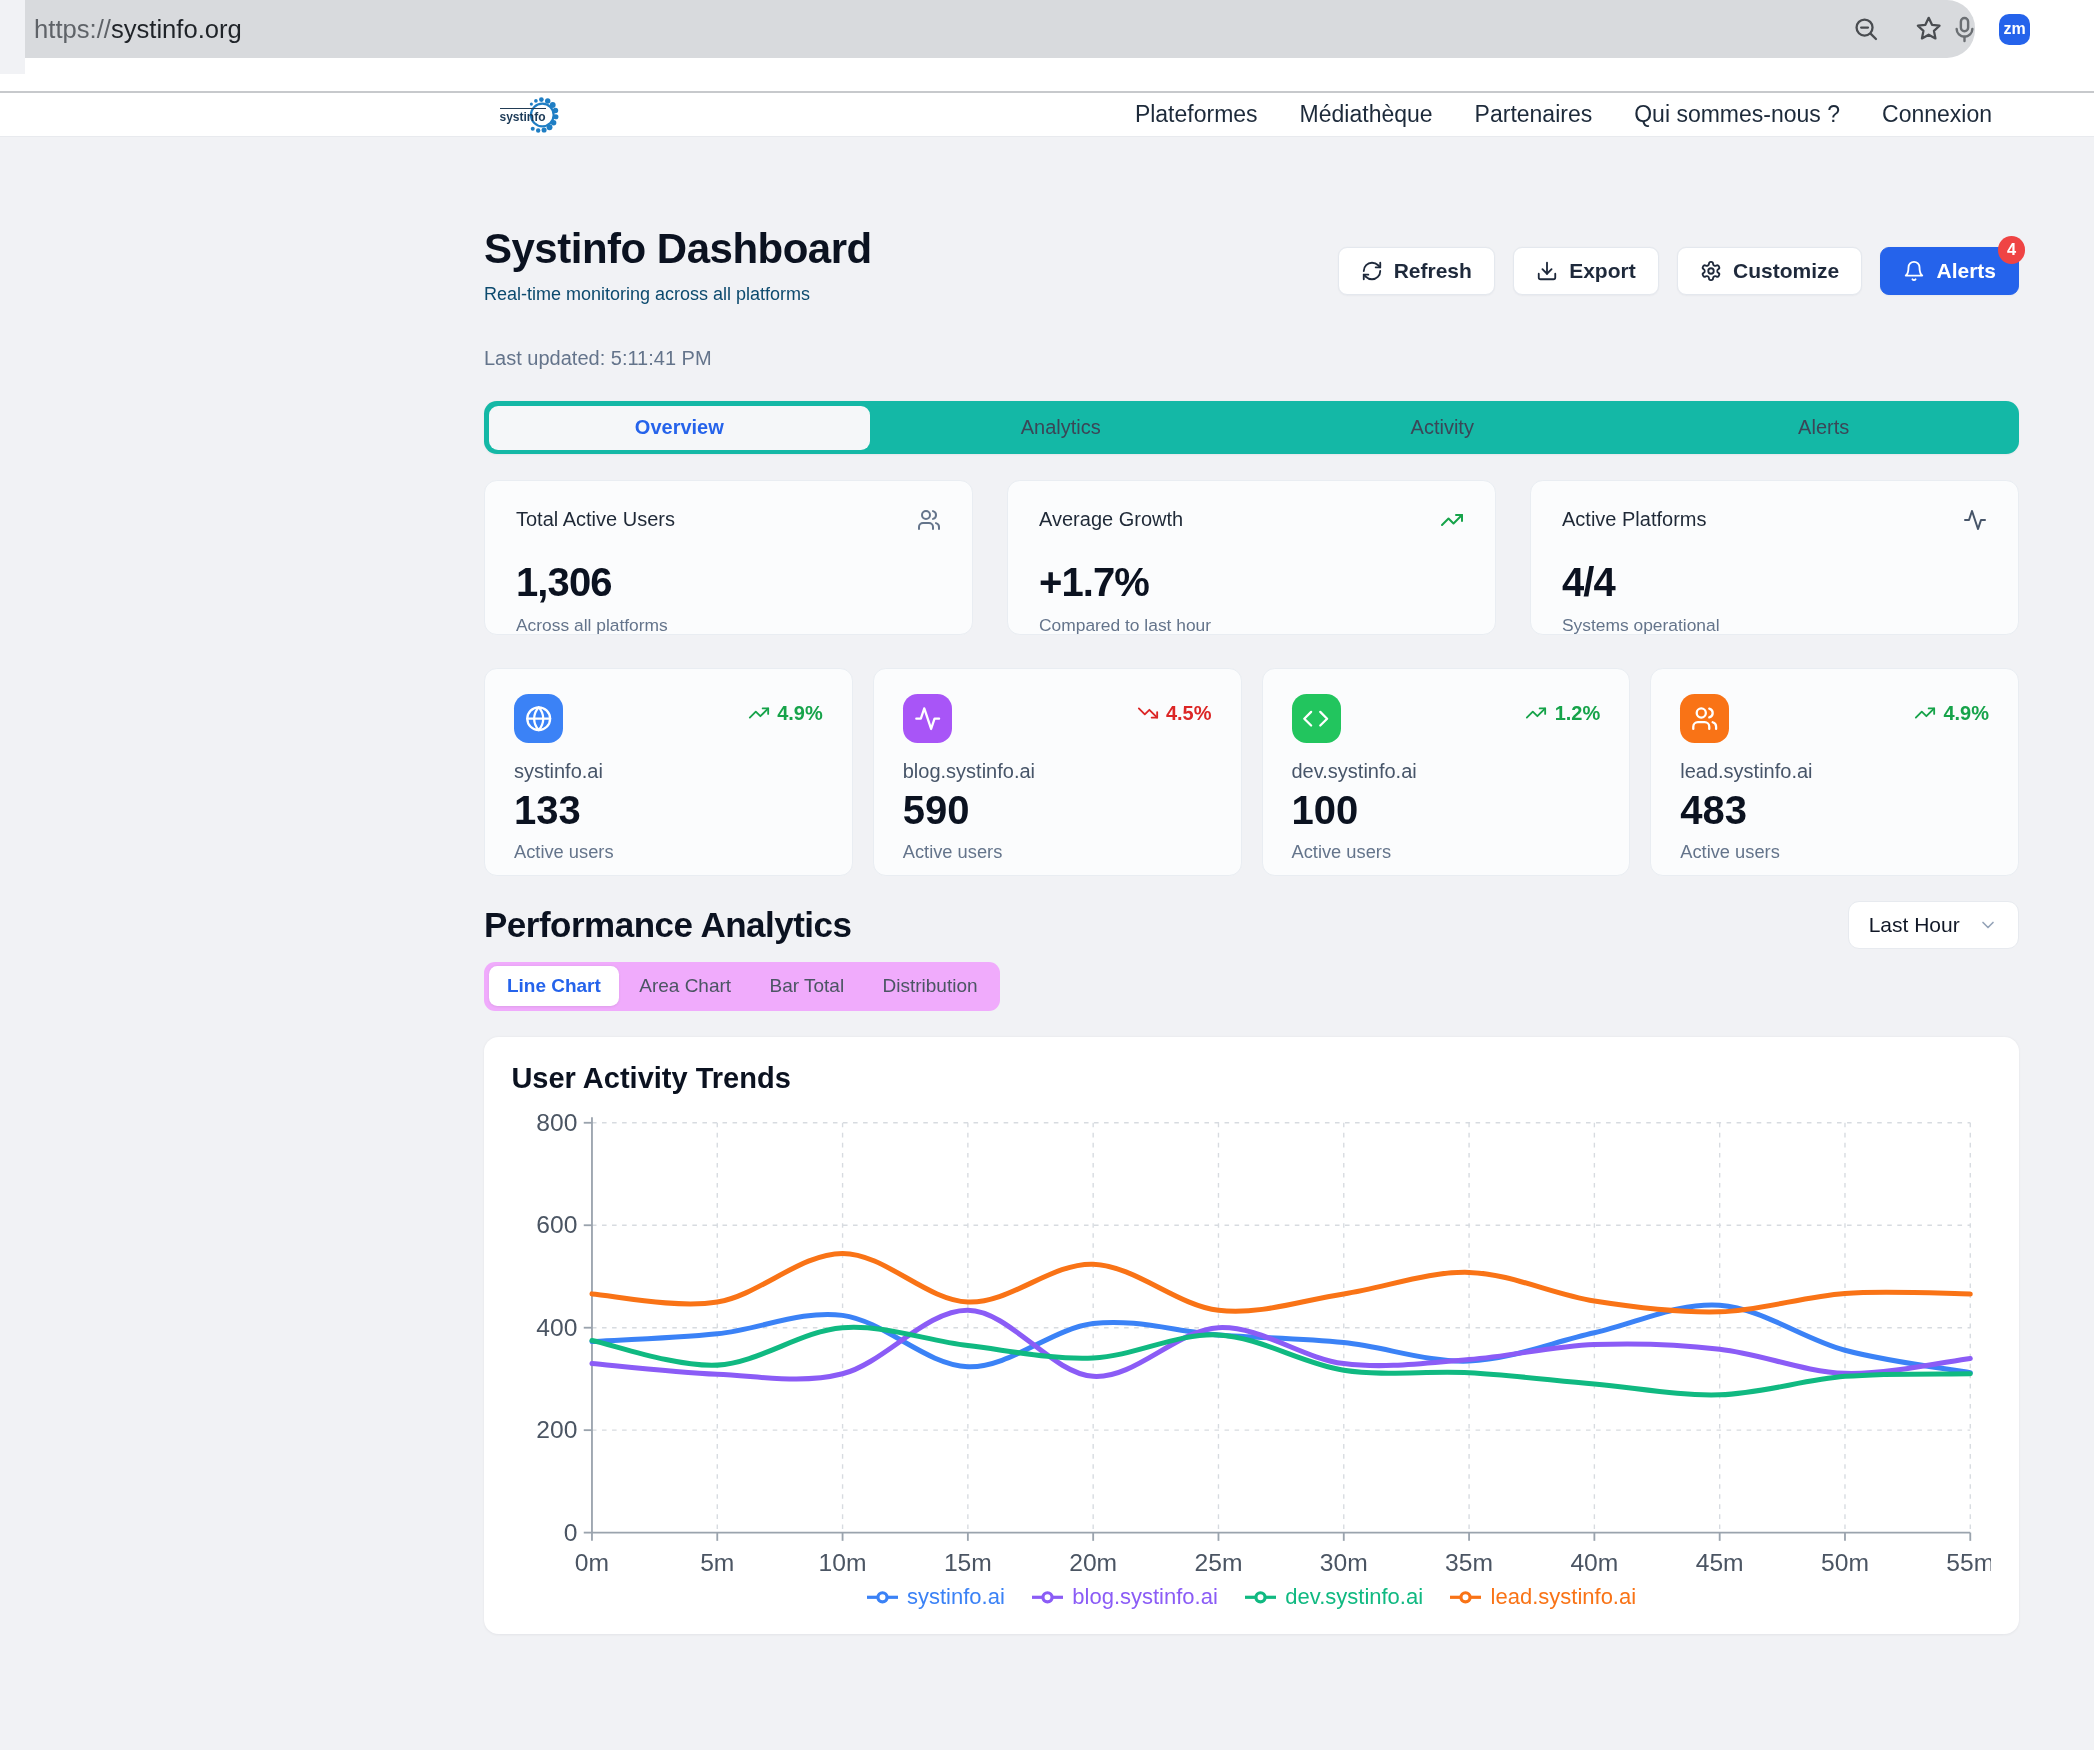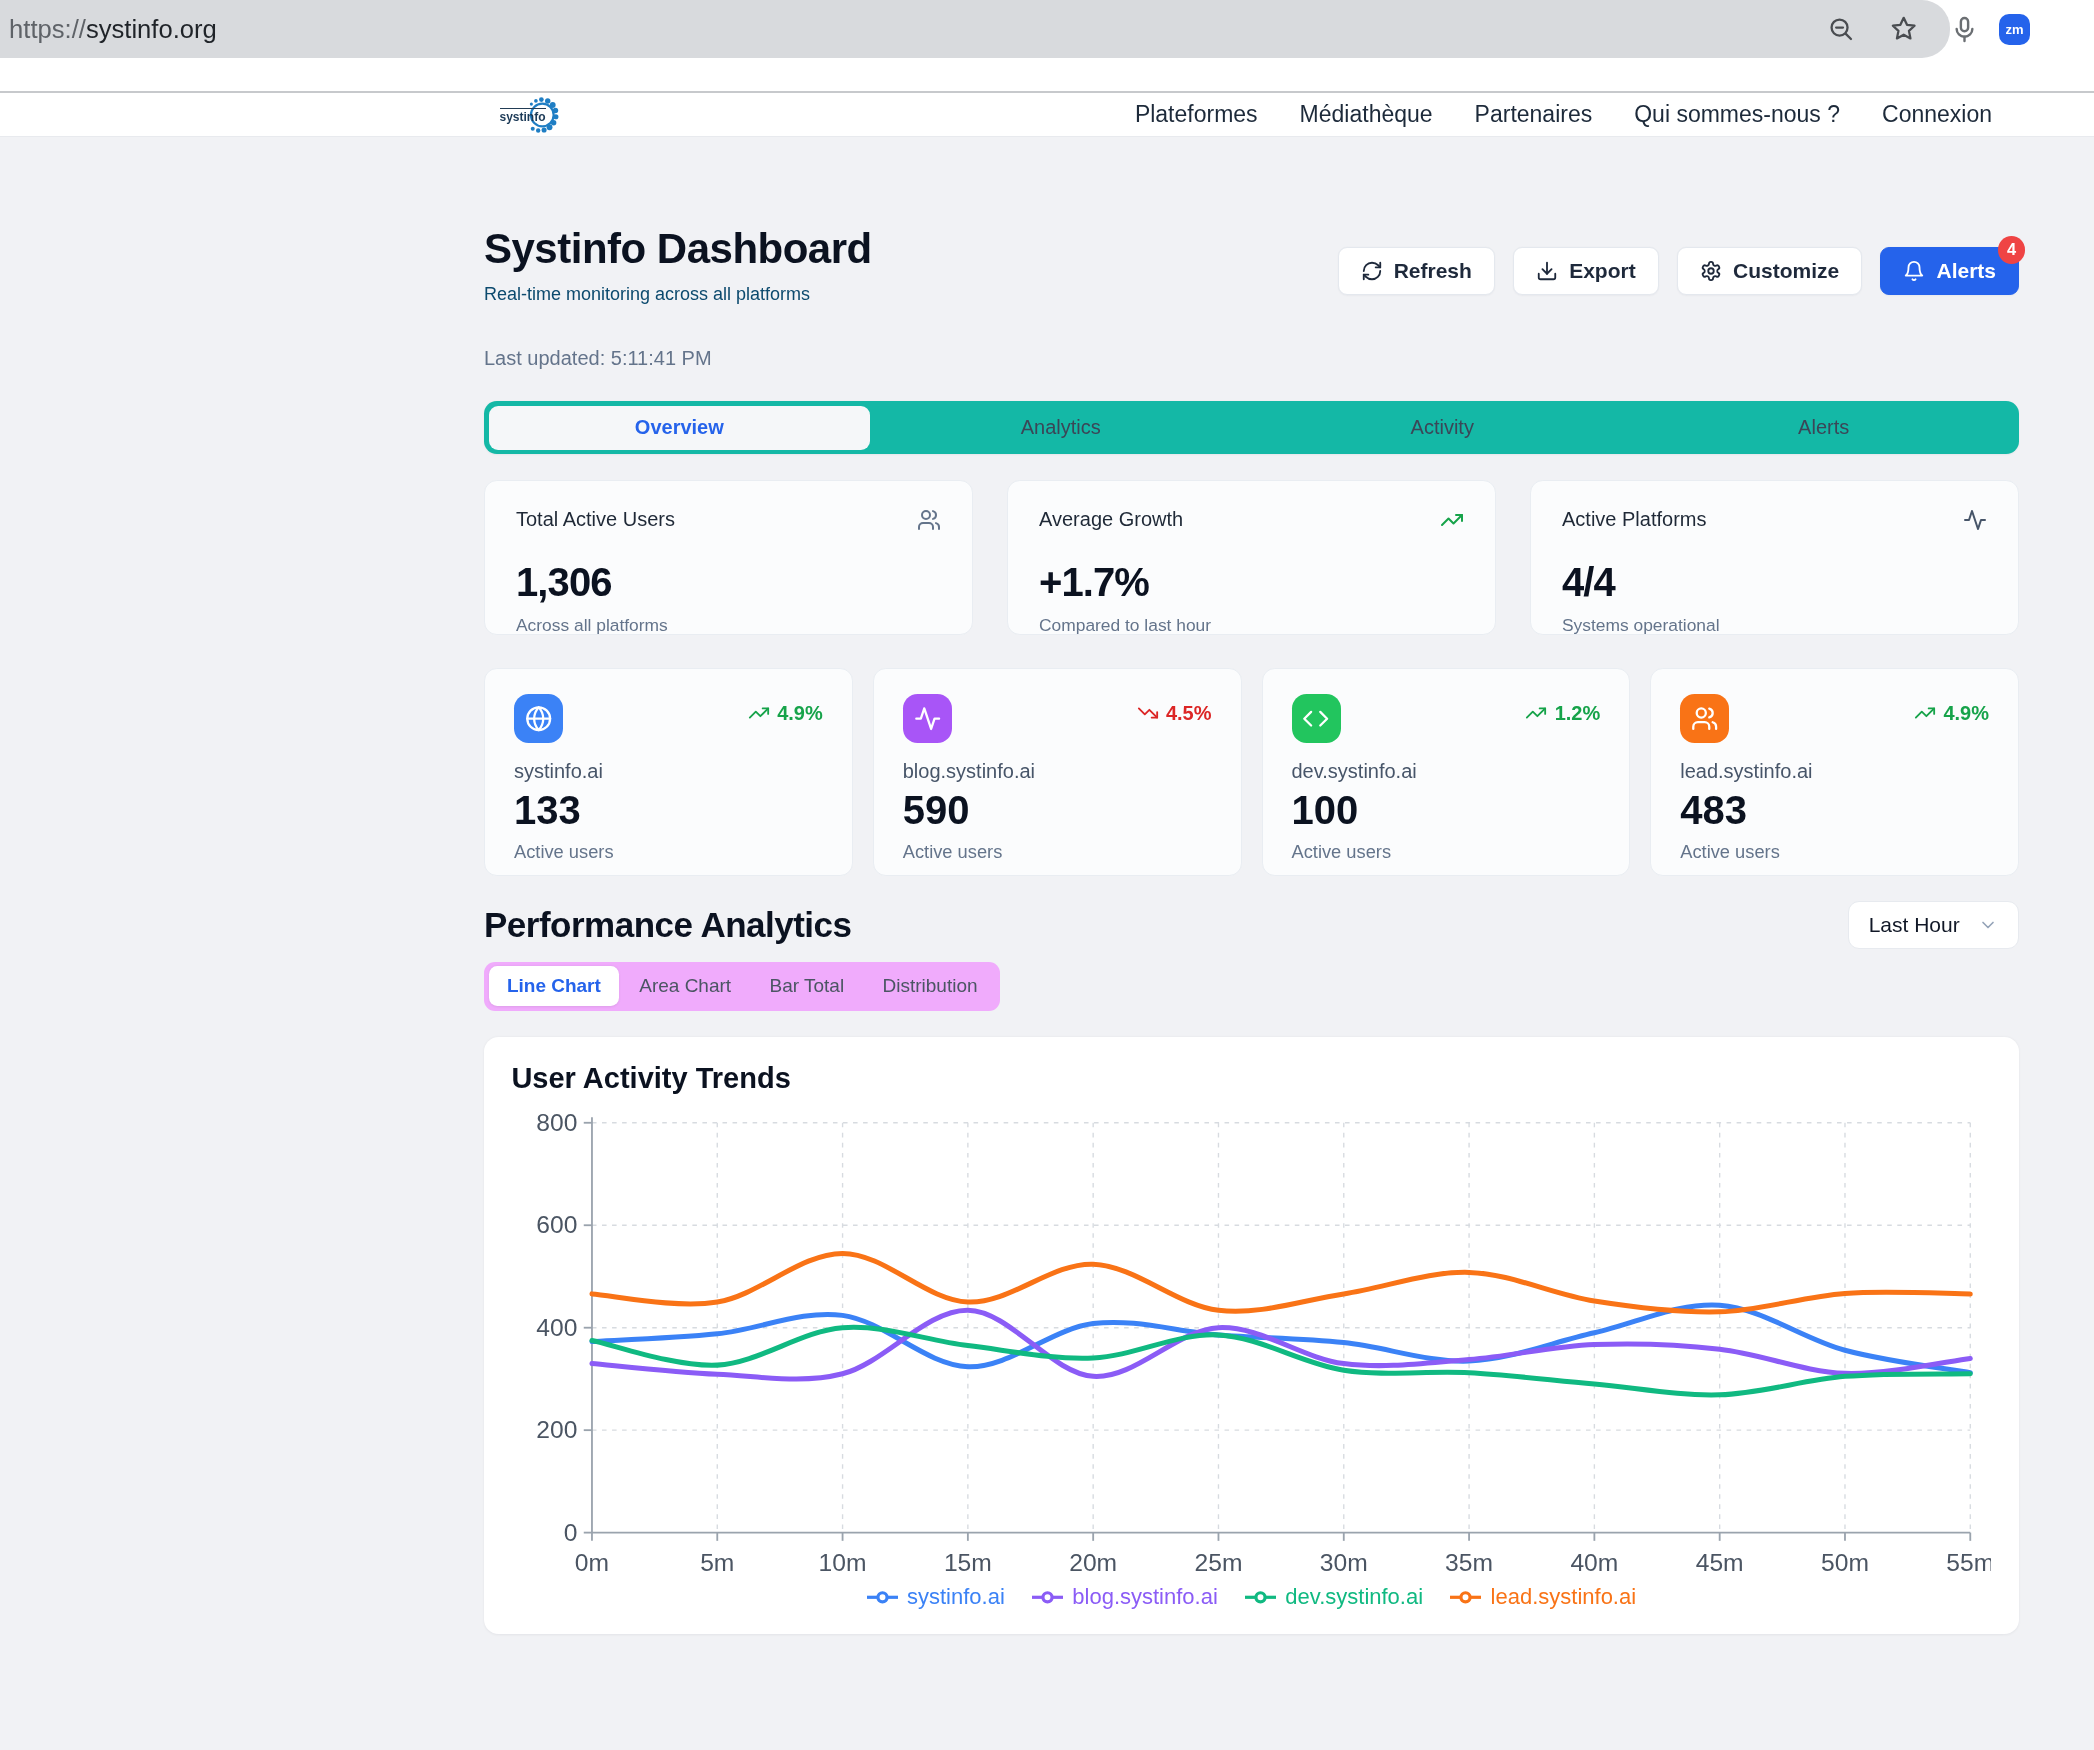--- a/index.html
+++ b/index.html
@@ -5,33 +5,33 @@
   * { margin:0; padding:0; box-sizing:border-box; }
   html,body { width:2094px; height:1751px; }
   body {
     font-family:"Liberation Sans","DejaVu Sans",sans-serif;
     background:#f1f2f5; color:#0f172a; overflow:hidden;
   }
   svg { display:block; }
   .stroke-icon { fill:none; stroke:currentColor; stroke-width:2; stroke-linecap:round; stroke-linejoin:round; }
 
   
-  .browser-bar { position:relative; height:74px; background:#ffffff; }
+  .browser-bar { position:relative; height:74px; background:#ffffff;margin-left:25px; }
   .address-pill {
     position:absolute; left:0; top:0; width:1950px; height:58px;
     background:#d8dadd; border-radius:0 28px 28px 0;
     display:flex; align-items:center;
   }
   .url { margin-left:9.1px; font-size:25.6px; color:#5f6368; }
   .url b { color:#1f2328; font-weight:400; }
   .pill-icons { position:absolute; right:33px; top:0; height:58px; display:flex; align-items:center; gap:35px; color:#494c50; }
   .chrome-right { position:absolute; right:0; top:0; width:144px; height:58px; display:flex; align-items:center; gap:20px; color:#6b6f73; }
   .avatar {
     width:31px; height:31px; border-radius:10px; background:#2563eb;
-    color:#fff; font-size:13px; font-weight:700;
+    color:#fff; font-size:16px; font-weight:700;
     display:flex; align-items:center; justify-content:center;
   }
   .chrome-gap { height:17.4px; background:#fff; }
   .chrome-divider { height:1.8px; background:#c7c9cc; }
 
   
   .site-header {
     height:44px; background:#fff; border-bottom:0.9px solid #e8eaee;
     display:flex; align-items:center; justify-content:space-between;
     padding:0 102px 0 505px;

